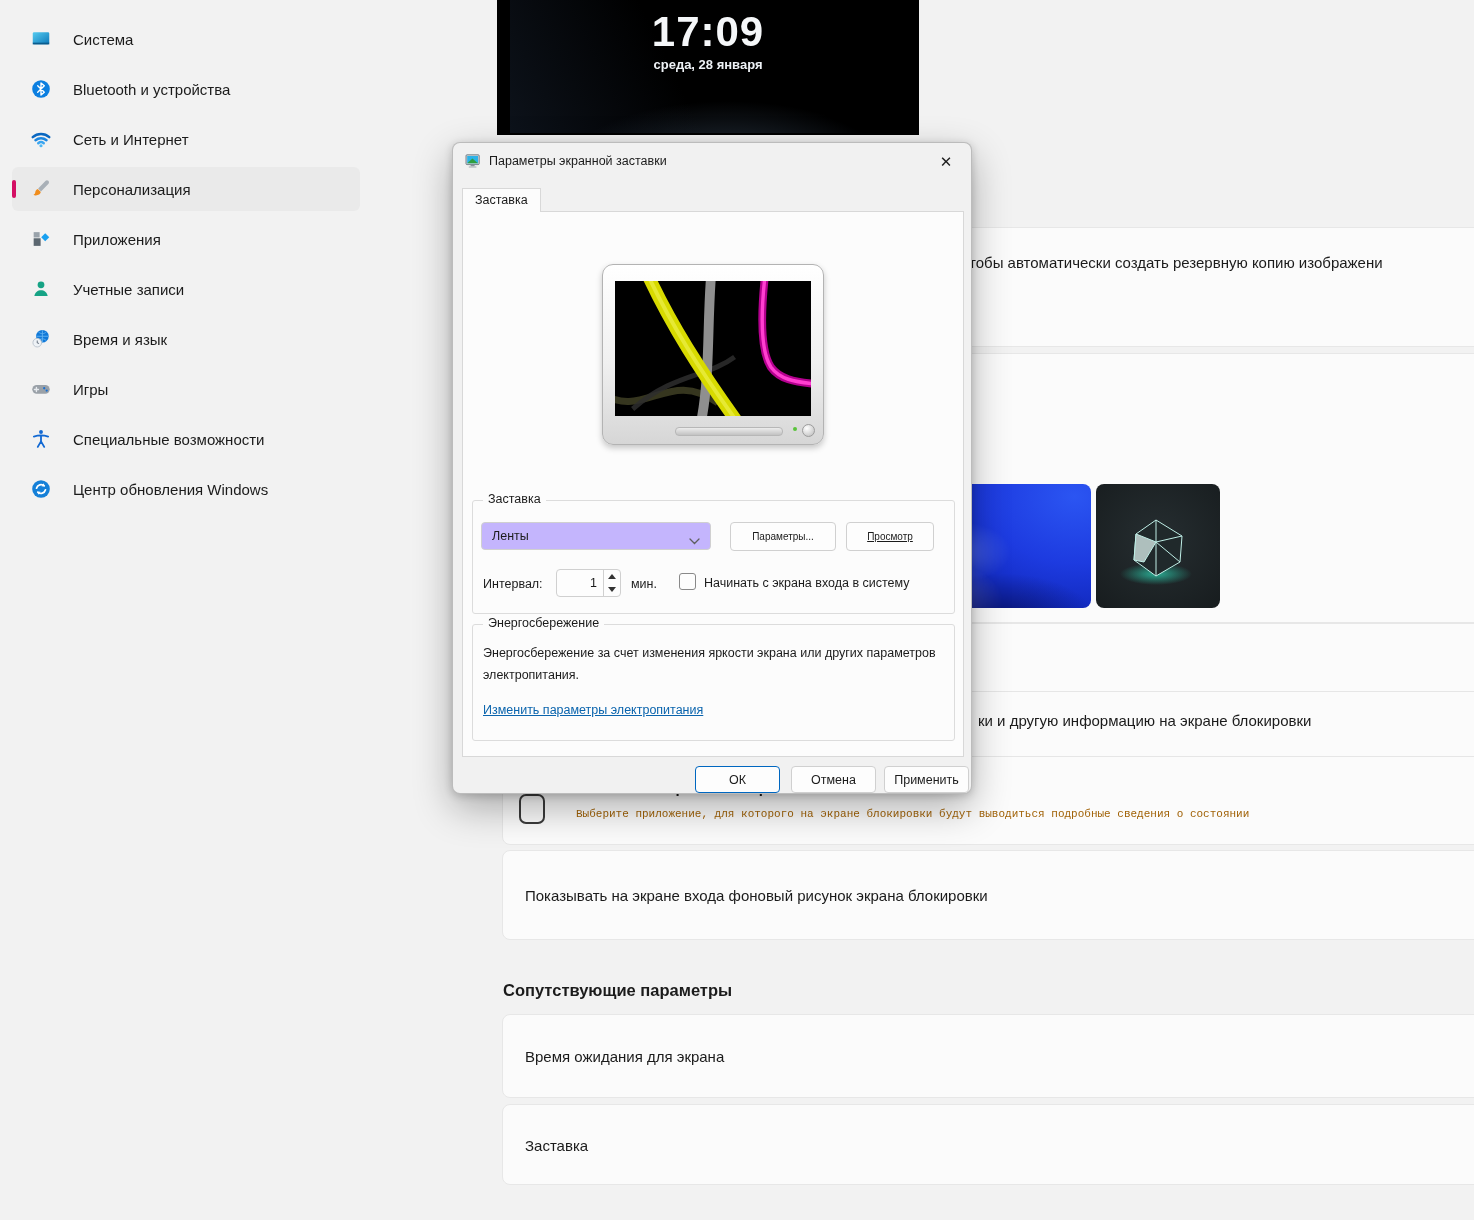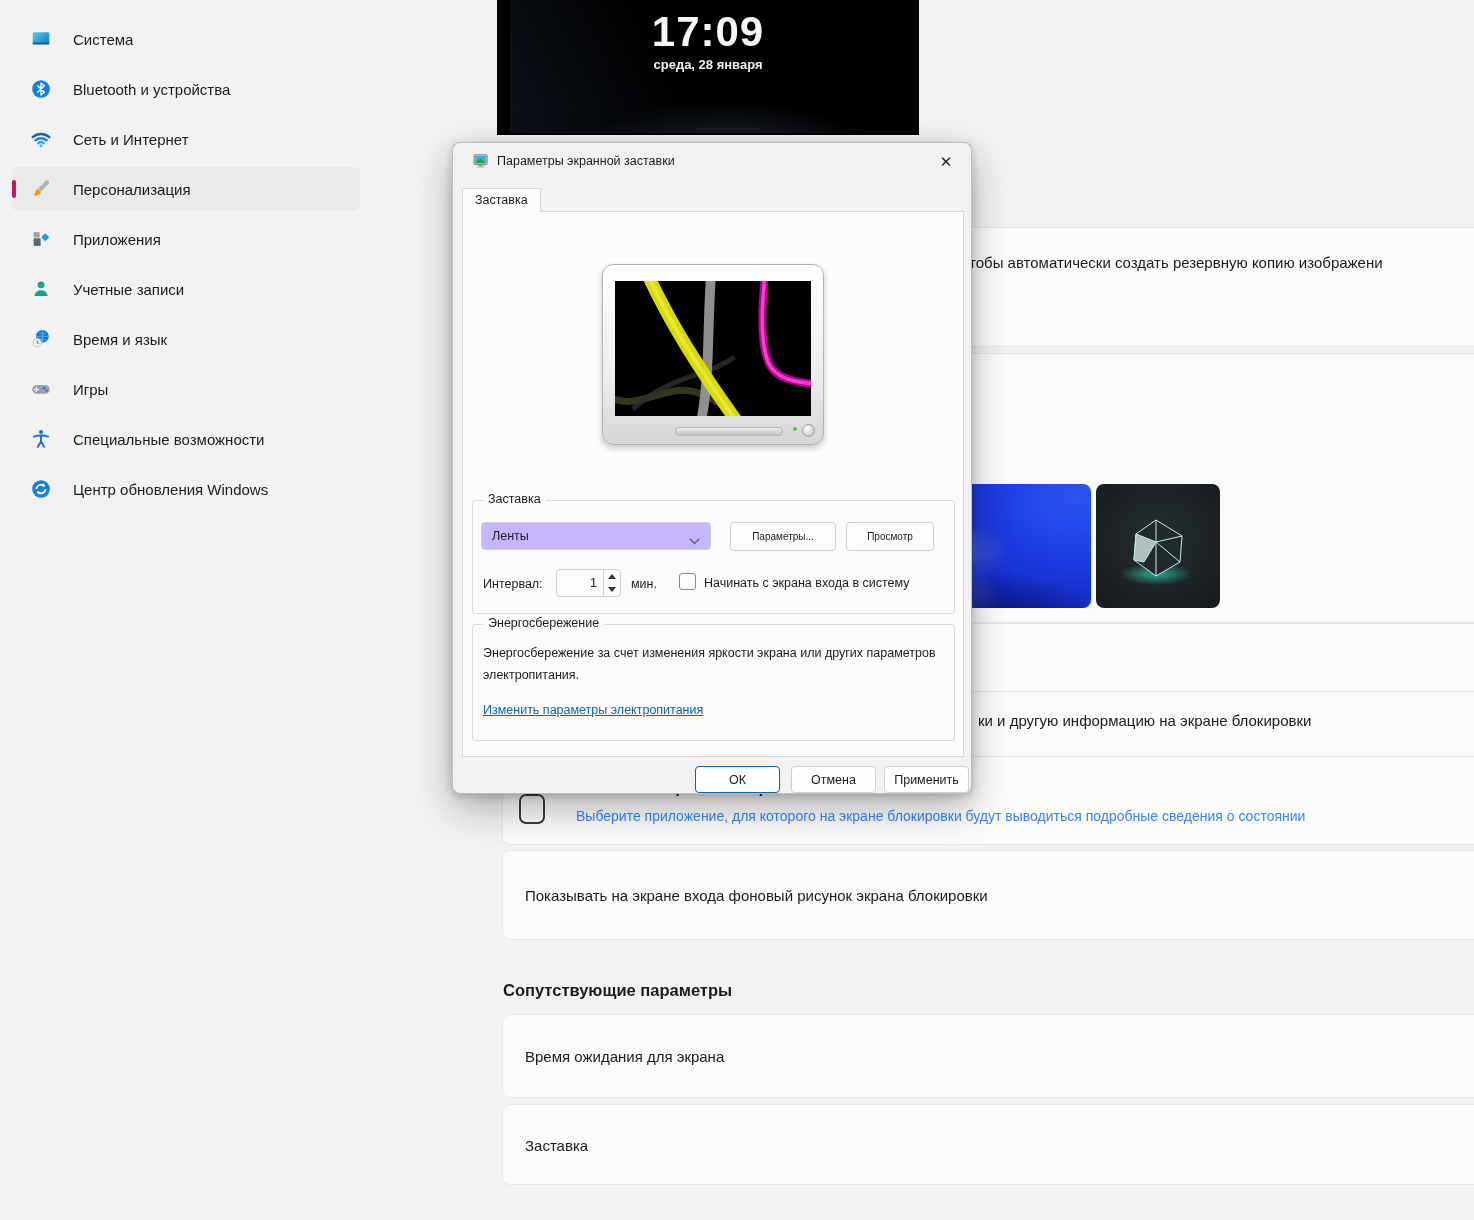--- a/index.html
+++ b/index.html
@@ -70,35 +70,35 @@
       radial-gradient(95% 60% at 45% 108%, rgba(8,16,90,.75) 0%, rgba(8,16,90,0) 60%),
       radial-gradient(60% 45% at 18% 55%, rgba(160,185,255,.35) 0%, rgba(160,185,255,0) 55%);
   }
   .thumb2 { left:593px; top:130px; width:124px; height:124px; }
   .card-rows { top:623px; height:222px; }
   .row-divider { position:absolute; left:0; right:0; height:1px; background:#e6e6e6; }
   .row-info-text { position:absolute; left:475px; top:88px; font-size:15px; white-space:nowrap; }
   .status-icon { position:absolute; left:16px; top:170px; width:26px; height:30px;
     border:2.4px solid #3b3b3b; border-radius:7px; }
   .status-title { position:absolute; left:73px; top:155px; font-size:15px; font-weight:700; white-space:nowrap; }
-  .status-desc { position:absolute; left:73px; top:184px; font-size:14px; color:#3b82f6; white-space:nowrap; }
+  .status-desc { position:absolute; left:73px; top:184px; font-size:11px; color:#a16207; white-space:nowrap;font-family:Liberation Mono, monospace; }
   .card-login { top:850px; height:90px; }
   .row-label { position:absolute; left:22px; top:50%; transform:translateY(-50%); font-size:15px; white-space:nowrap; }
   .related-header { position:absolute; left:503px; top:981px; font-size:16.5px; font-weight:700; }
   .card-timeout { top:1014px; height:84px; }
   .card-saver { top:1104px; height:81px; }
 
   
   .dialog {
     position:absolute; left:452px; top:142px; width:520px; height:652px;
     background:#f1f1f1; border:1px solid rgba(0,0,0,.22); border-radius:8px;
     box-shadow:0 14px 38px rgba(0,0,0,.30), 0 2px 8px rgba(0,0,0,.18);
     z-index:50; font-size:12.5px;
   }
-  .dlg-titlebar { position:absolute; left:8px; top:0; right:0; height:36px; }
+  .dlg-titlebar { position:absolute; left:0; top:0; right:0; height:36px; }
   .dlg-icon { position:absolute; left:12px; top:10px; width:16px; height:16px; }
   .dlg-title { position:absolute; left:36px; top:11px; font-size:12.5px; }
   .dlg-close { position:absolute; right:10px; top:6px; width:30px; height:26px;
     display:flex; align-items:center; justify-content:center;
     font-size:15px; font-weight:400; color:#1b1b1b; cursor:pointer; border-radius:4px; }
   .dlg-tab {
     position:absolute; left:9px; top:45px; height:24px; padding:4px 12px 0;
     background:#fcfcfc; border:1px solid #d8d8d8; border-bottom:none;
     z-index:2; font-size:12.5px; cursor:pointer;
   }
@@ -137,21 +137,21 @@
     background:#c4b5fd; border:1px solid #d0d0d0; border-radius:4px;
     display:flex; align-items:center; padding:0 10px; cursor:pointer;
   }
   .combo-chevron { position:absolute; right:10px; top:11px; }
   .dlg-btn {
     position:absolute; height:29px; background:#fdfdfd; border:1px solid #d0d0d0;
     border-radius:4px; display:flex; align-items:center; justify-content:center;
     font-size:10px; cursor:pointer; color:#1b1b1b;
   }
   .btn-params { left:257px; top:21px; width:106px; }
-  .btn-preview { left:373px; top:21px; width:88px; }
+  .btn-preview { left:373px; top:21px; width:88px;text-decoration:underline; }
 
   .interval-label { position:absolute; left:10px; top:76px; }
   .spinbox { position:absolute; left:83px; top:68px; width:65px; height:28px;
     background:#fdfdfd; border:1px solid #d0d0d0; border-radius:4px; display:flex; }
   .spin-value { flex:1; text-align:right; padding:6px 6px 0 0; font-size:12.5px; }
   .spin-col { width:17px; border-left:1px solid #d0d0d0; display:flex; flex-direction:column; }
   .spin-up,.spin-down { flex:1; display:flex; align-items:center; justify-content:center; cursor:pointer; }
   .tri-up { width:0; height:0; border-left:4px solid transparent; border-right:4px solid transparent;
     border-bottom:5px solid #333; }
   .tri-down { width:0; height:0; border-left:4px solid transparent; border-right:4px solid transparent;

